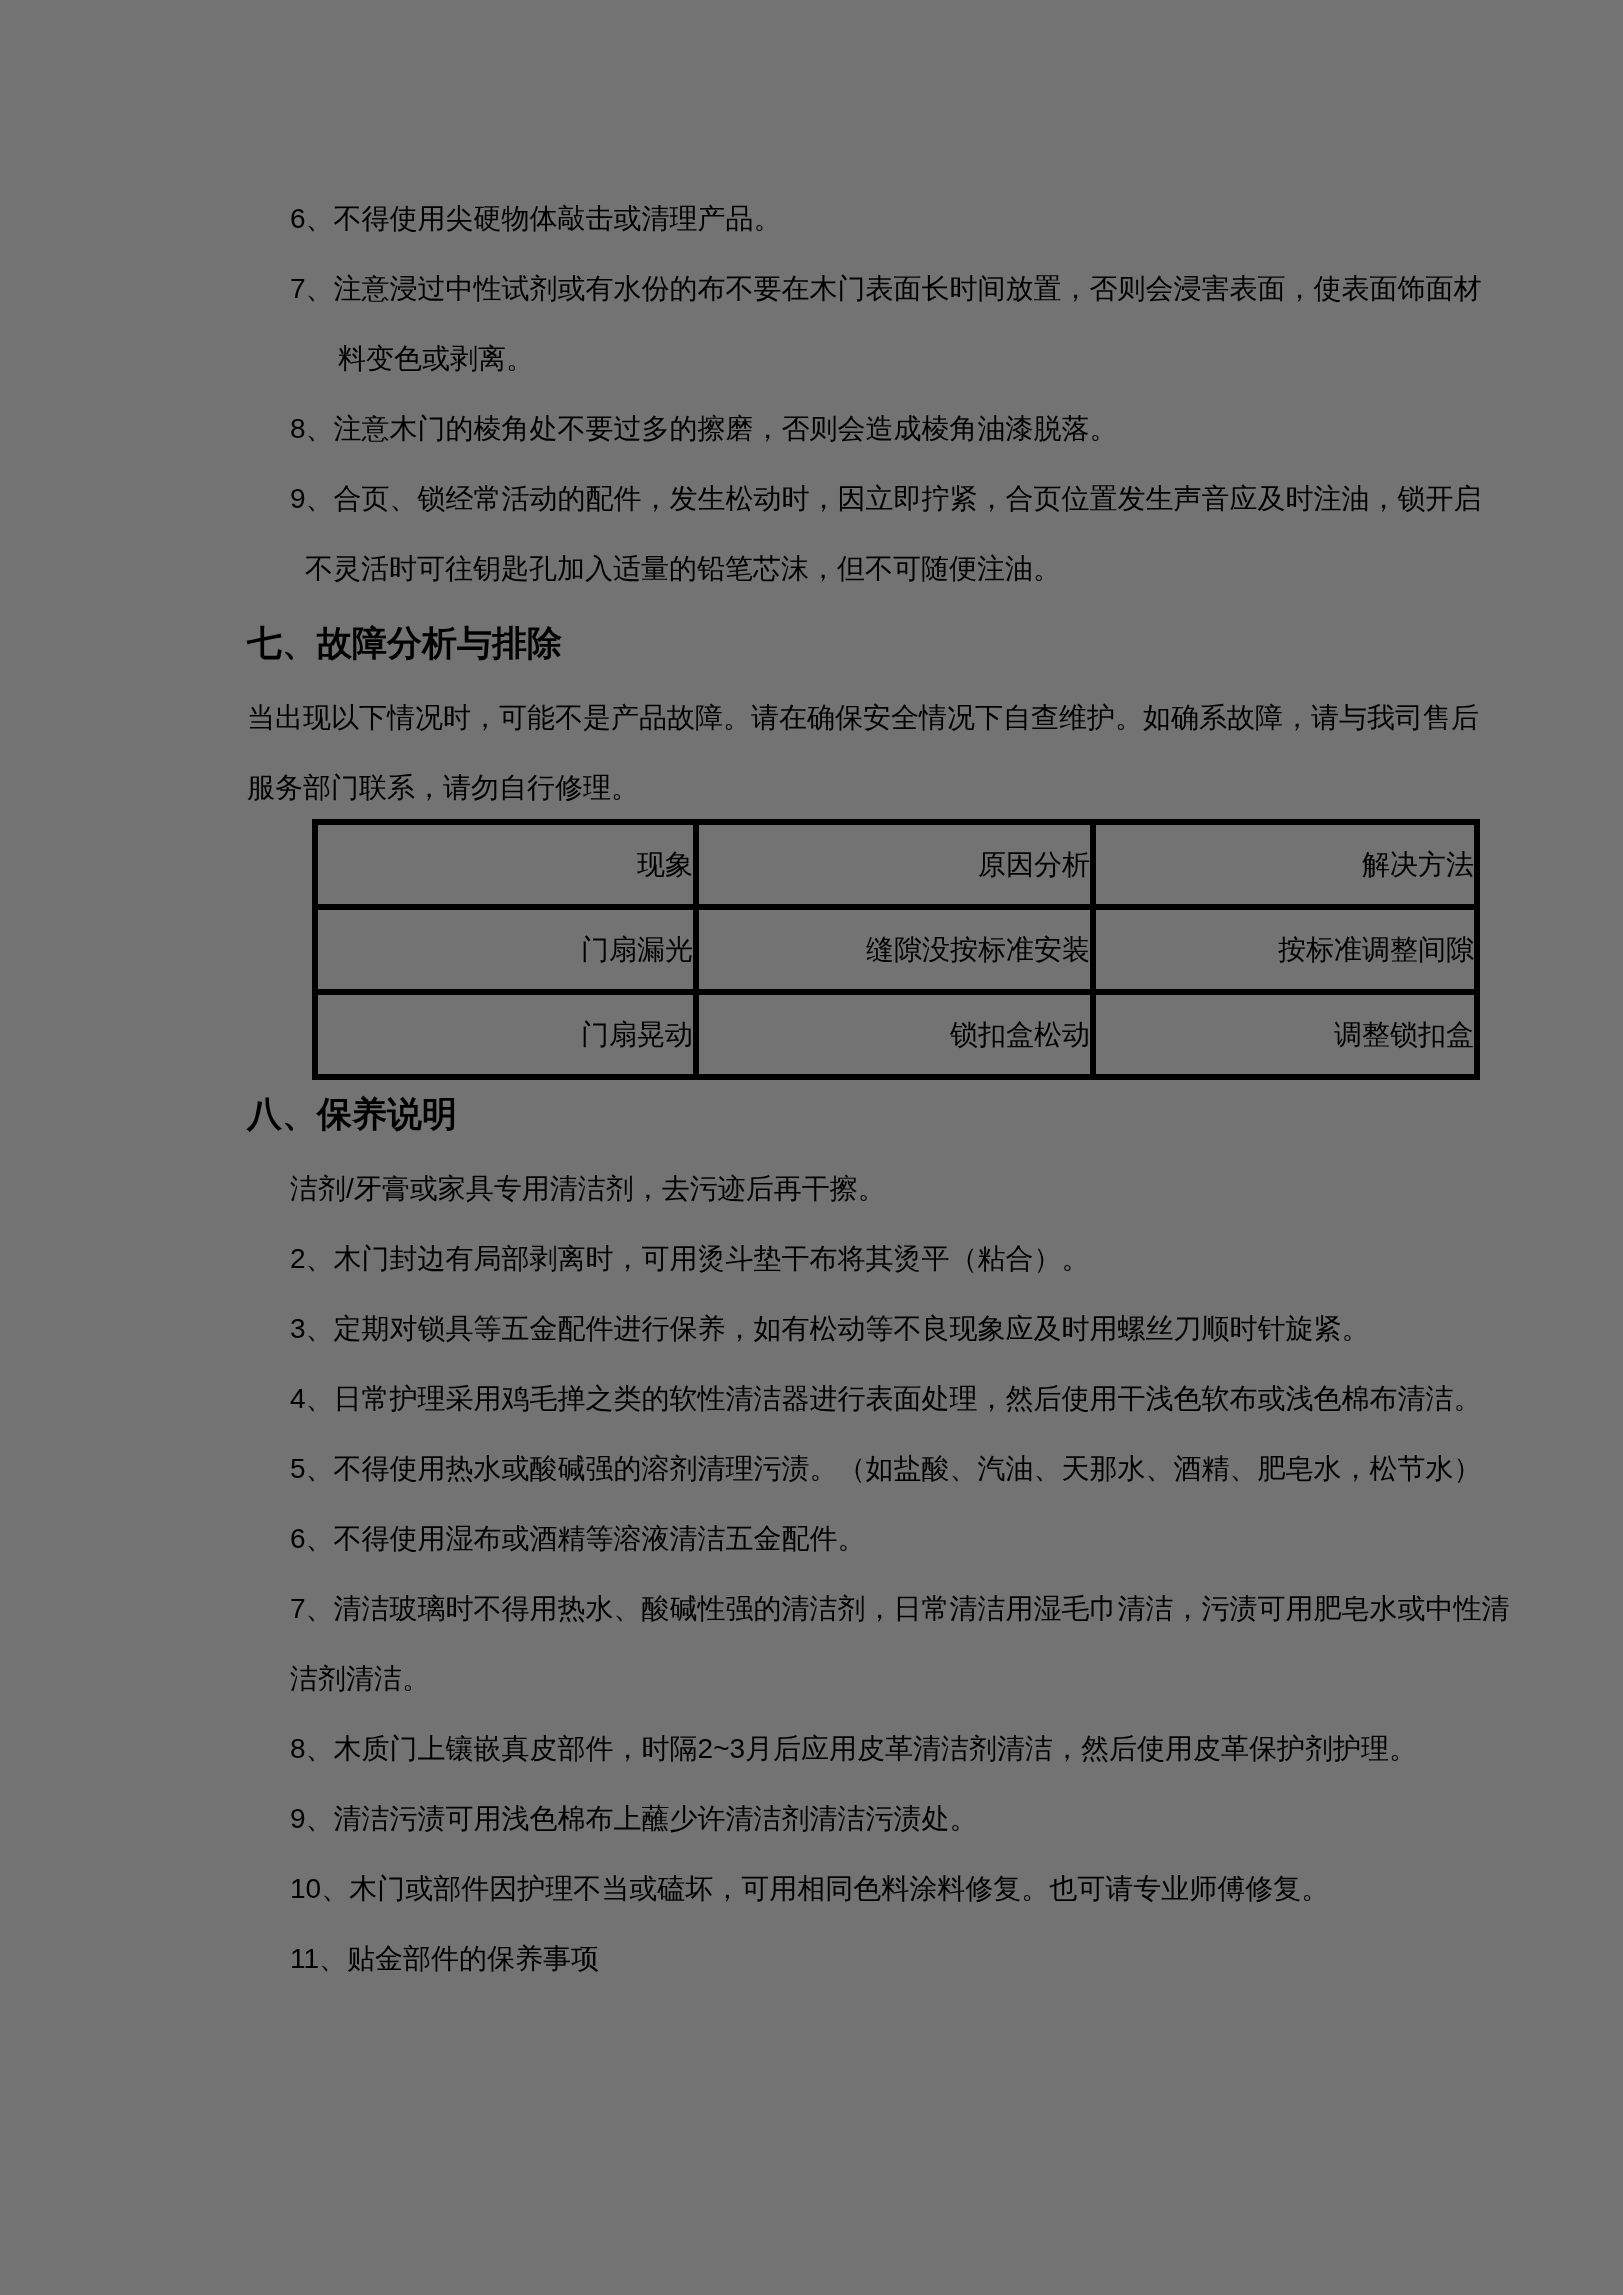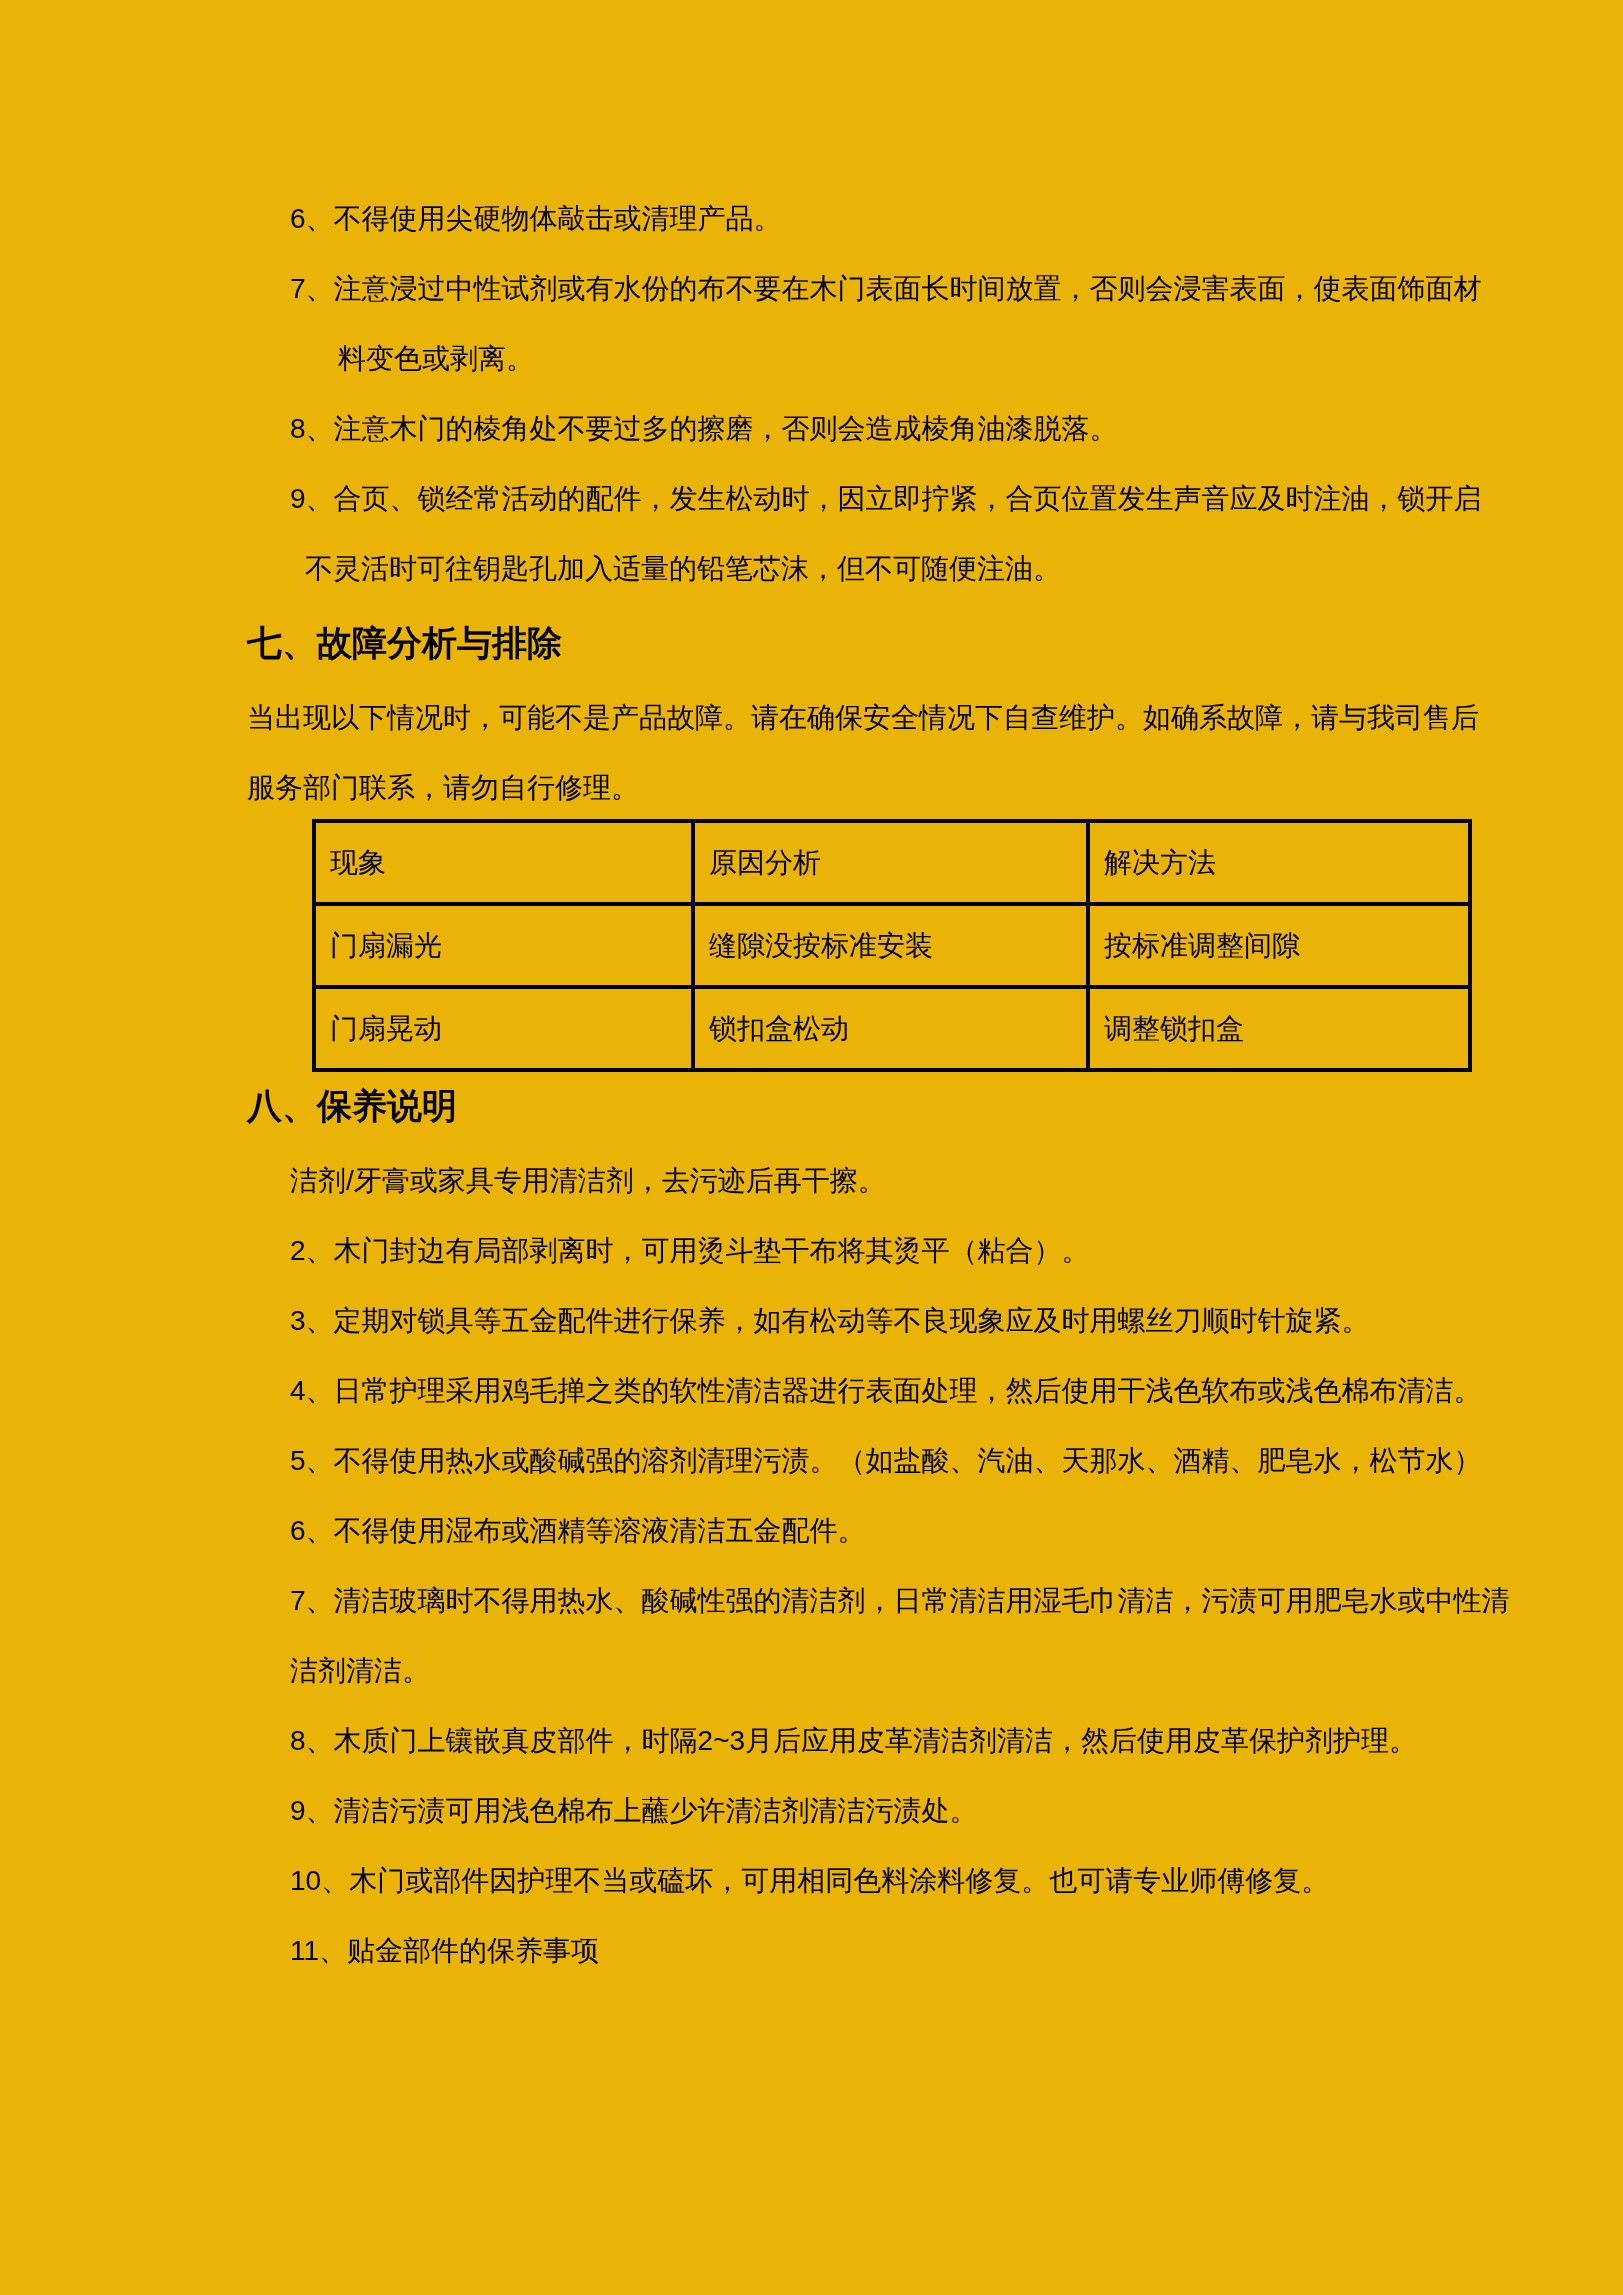--- a/index.html
+++ b/index.html
@@ -4,21 +4,21 @@
 <style>
   html, body {
     margin: 0;
     padding: 0;
     background: #ffffff;
   }
   .page {
     position: relative;
     width: 1623px;
     height: 2295px;
-    background: #eab308;
+    background: #737373;
     color: #000000;
     font-family: "Liberation Sans", "DejaVu Sans", sans-serif;
     overflow: hidden;
   }
   .content {
     position: absolute;
     left: 247px;
     top: 200px;
     width: 1276px;
   }
@@ -42,24 +42,24 @@
     white-space: nowrap;
   }
   h2.second { margin-top: 10.5px; }
   .para-last { margin-bottom: 13px; }
   table.fault {
     border-collapse: collapse;
     margin: 0 0 0 65px;   
     table-layout: fixed;
   }
   table.fault th, table.fault td {
-    border: 4px solid #000000;
+    border: 6px solid #000000;
     font-size: 28px;
     font-weight: normal;
-    text-align: left;
+    text-align: right;
     vertical-align: middle;
     padding: 0 0 0 14px;
     height: 79px;
     white-space: nowrap;
   }
   .col1 { width: 361px; }
   .col2 { width: 377px; }
   .col3 { width: 364px; }
 </style>
 </head>

